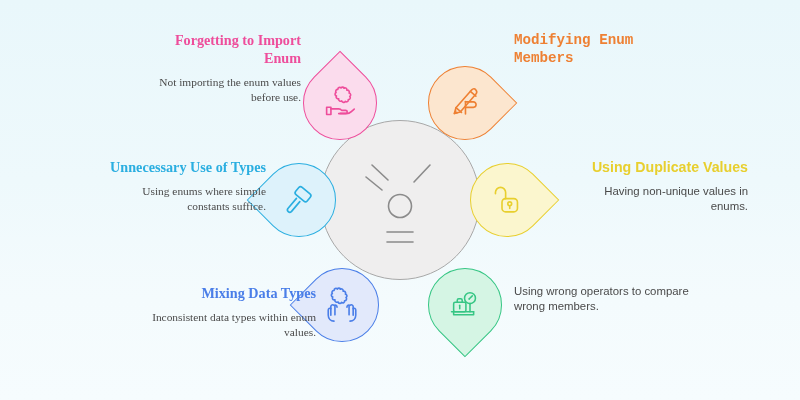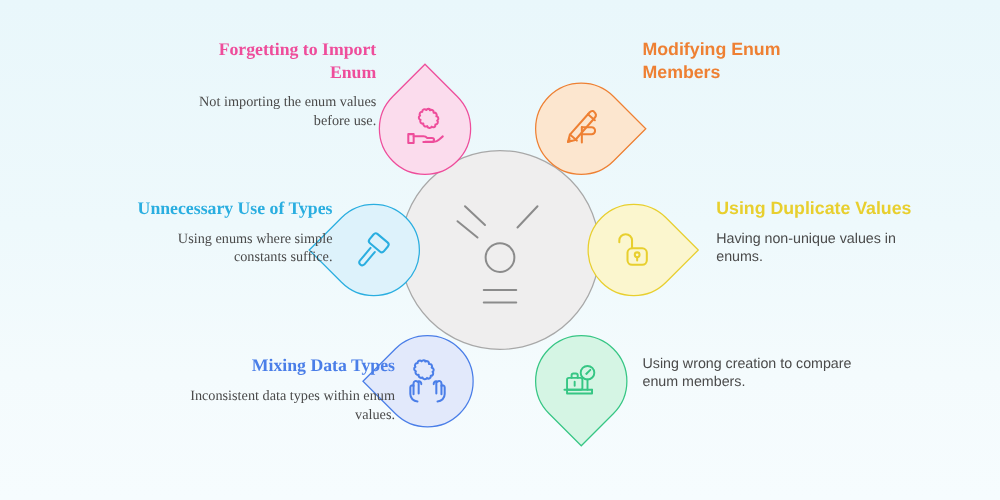--- a/index.html
+++ b/index.html
@@ -91,22 +91,22 @@
     line-height: 15.4px;
     color: #4a4a4a;
     margin: 0;
   }
   .align-right { text-align: right; font-family: Liberation Serif, serif; }
   .align-left  { text-align: left; }
 
   #txt-forget      { left: 135px; top: 31px;  width: 166px; }
   #txt-unnecessary { left: 100px; top: 158px; width: 166px; }
   #txt-mixing      { left: 150px; top: 284px; width: 166px; }
-  #txt-modify      { left: 514px; top: 31px;  width: 175px; }
-  #txt-duplicate   { left: 573px; top: 158px; width: 175px; }
+  #txt-modify      { left: 514px; top: 31px;  width: 175px; font-family: Liberation Mono, monospace; }
+  #txt-duplicate   { left: 573px; top: 158px; width: 175px; text-align: right; }
   #txt-incorrect   { left: 514px; top: 284px; width: 175px; }
 </style>
 </head>
 <body>
 
 <div id="canvas">
 
   <div class="hub"></div>
   <div class="hub-icon">
     <svg viewBox="0 0 160 160" width="160" height="160" fill="none" stroke="#8b8b8b" stroke-width="1.6" stroke-linecap="round">
@@ -223,16 +223,16 @@
     <p class="title" style="color:#e8cf2e;">Using Duplicate Values</p>
     <p class="desc">Having non-unique values in enums.</p>
   </div>
 
   <div class="block align-right" id="txt-mixing">
     <p class="title" style="color:#4a7ee8;">Mixing Data Types</p>
     <p class="desc">Inconsistent data types within enum values.</p>
   </div>
 
   <div class="block align-left" id="txt-incorrect">
-    <p class="desc">Using wrong creation to compare enum members.</p>
+    <p class="desc">Using wrong operators to compare wrong members.</p>
   </div>
 
 </div>
 
 </body></html>

